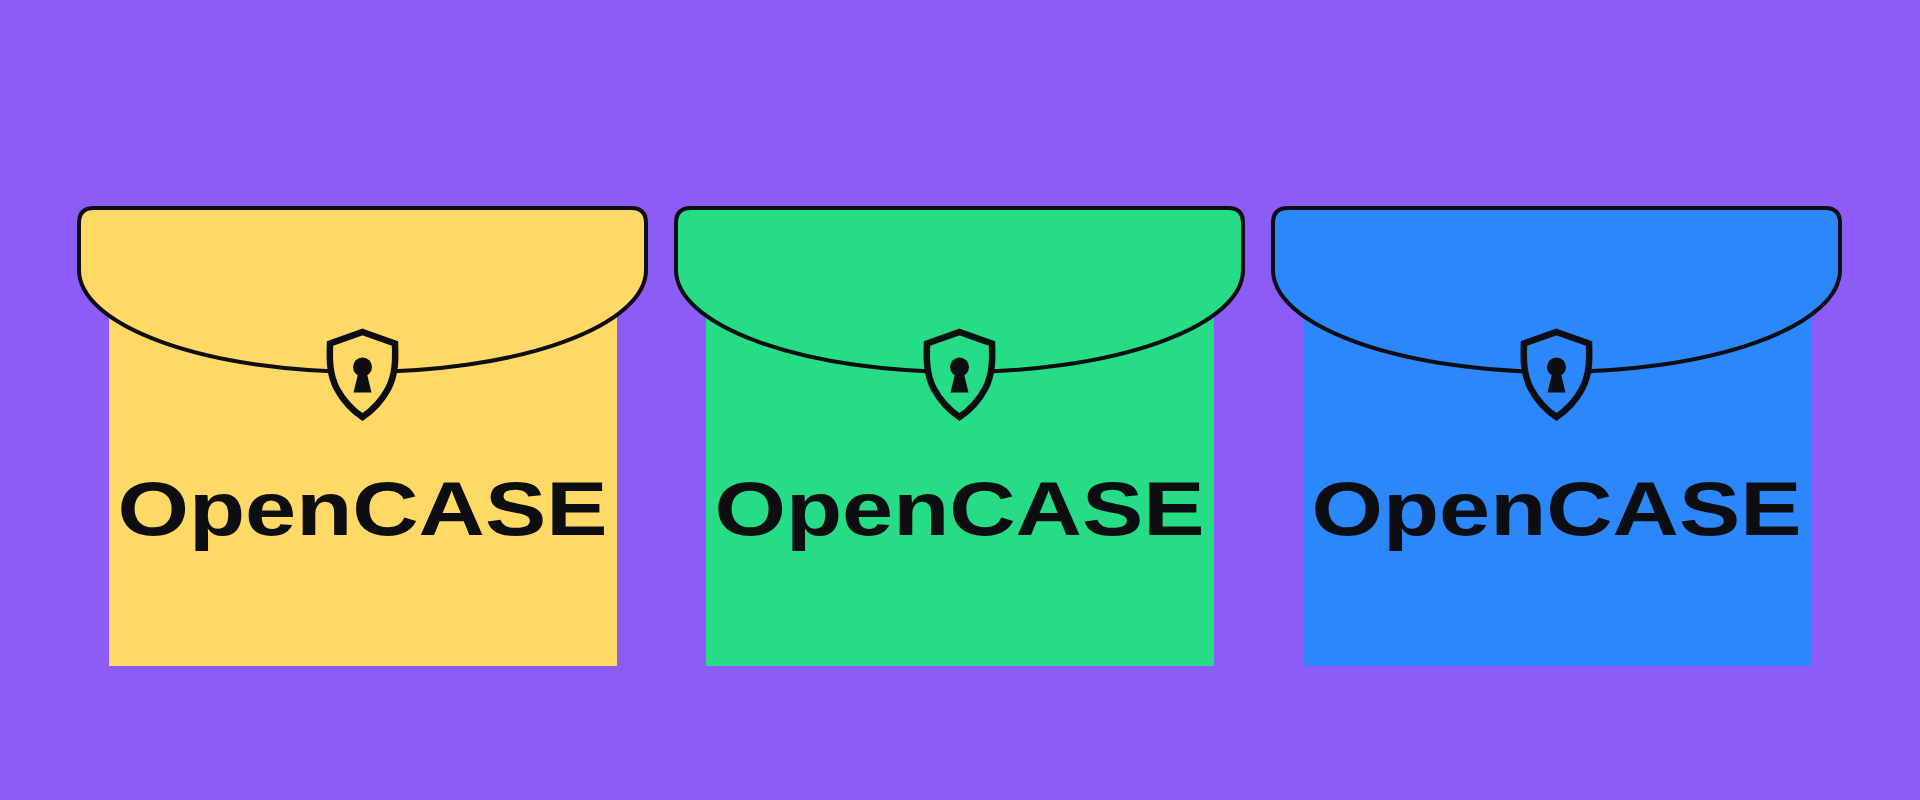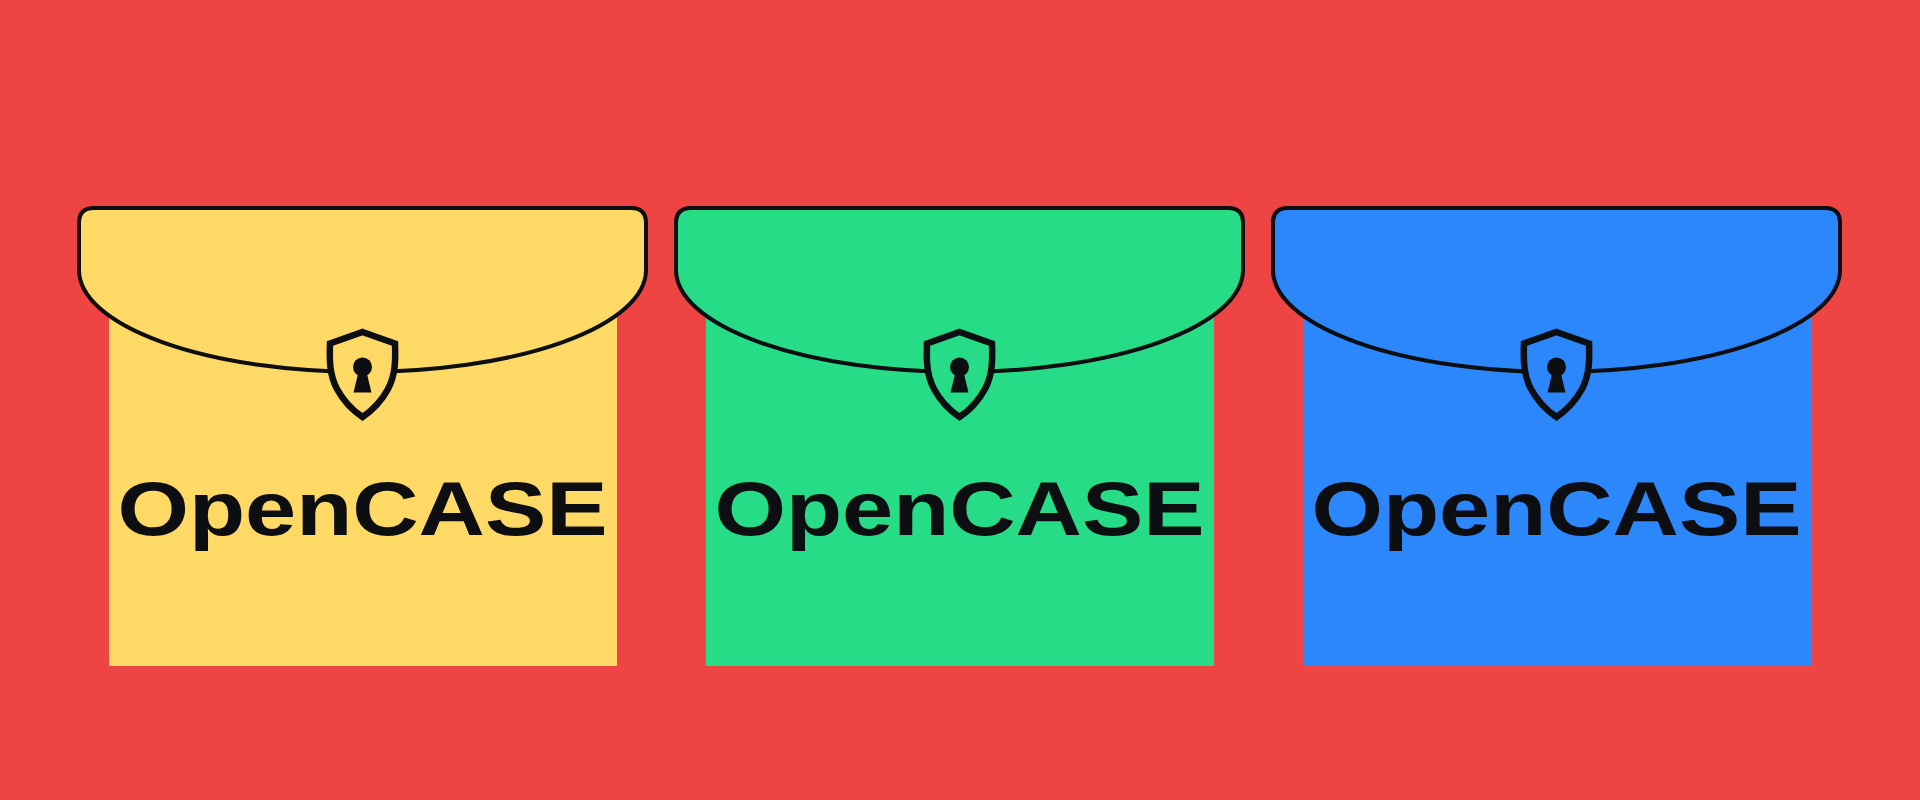--- a/index.html
+++ b/index.html
@@ -36,21 +36,21 @@
   }
   .label {
     font-family: "Liberation Sans", "DejaVu Sans", sans-serif;
     font-weight: 700;
     font-size: 76px;
   }
 </style>
 </head>
 <body>
 
-<div class="stage" style="background-color: #ef4444;">
+<div class="stage" style="background-color: #8b5cf6;">
 
   <figure class="envelope" style="left: 79px;">
     <svg width="567" height="458" viewBox="0 0 567 458">
       <rect class="body" x="30" y="40" width="508" height="418" fill="#FFD965"></rect>
       <path class="flap" d="M 0,62 L 0,15 Q 0,0 15,0 L 552,0 Q 567,0 567,15 L 567,62 A 283.5 102 0 0 1 0,62 Z" fill="#FFD965" stroke="#0D0E11"></path>
       <g>
         <path class="shield-outline" d="M283.5,124 L316,135.5 C316.5,150 317,166 309,181 C302.5,193 294,202 283.5,209 C273,202 264.5,193 258,181 C250,166 250.5,150 251,135.5 Z" fill="#FFD965" stroke="#0D0E11"></path>
         <circle cx="283.5" cy="159" r="9.5" fill="#0D0E11"></circle>
         <path d="M279,166 L274.5,184.5 L292.5,184.5 L288,166 Z" fill="#0D0E11"></path>
       </g>

